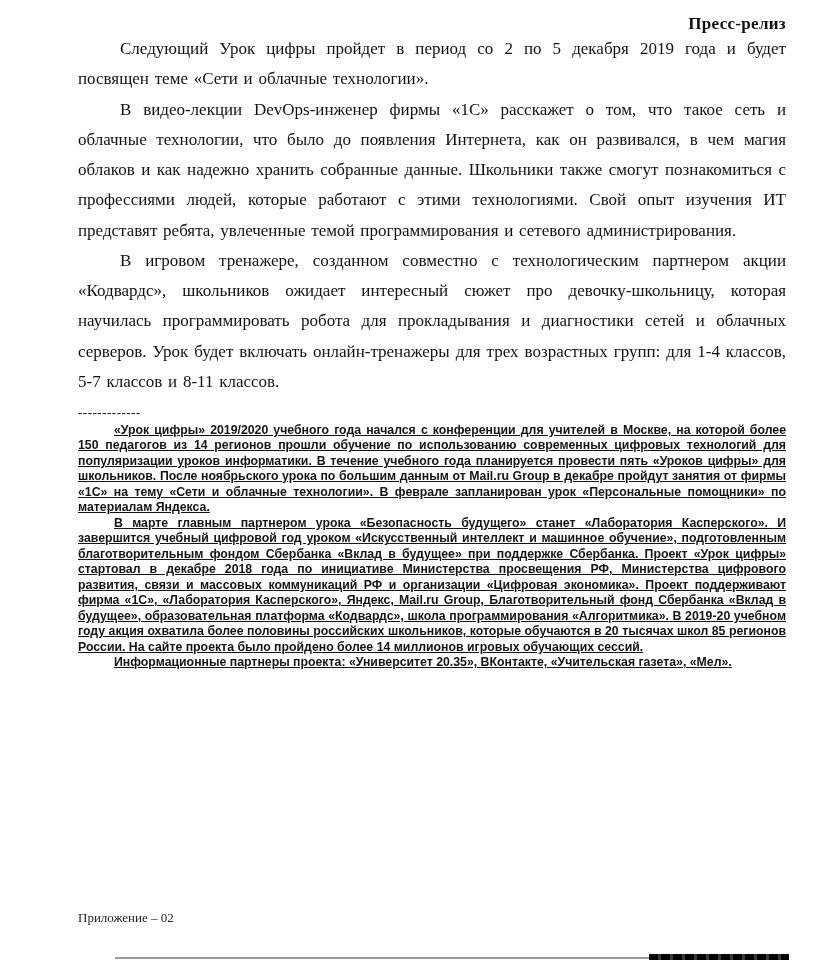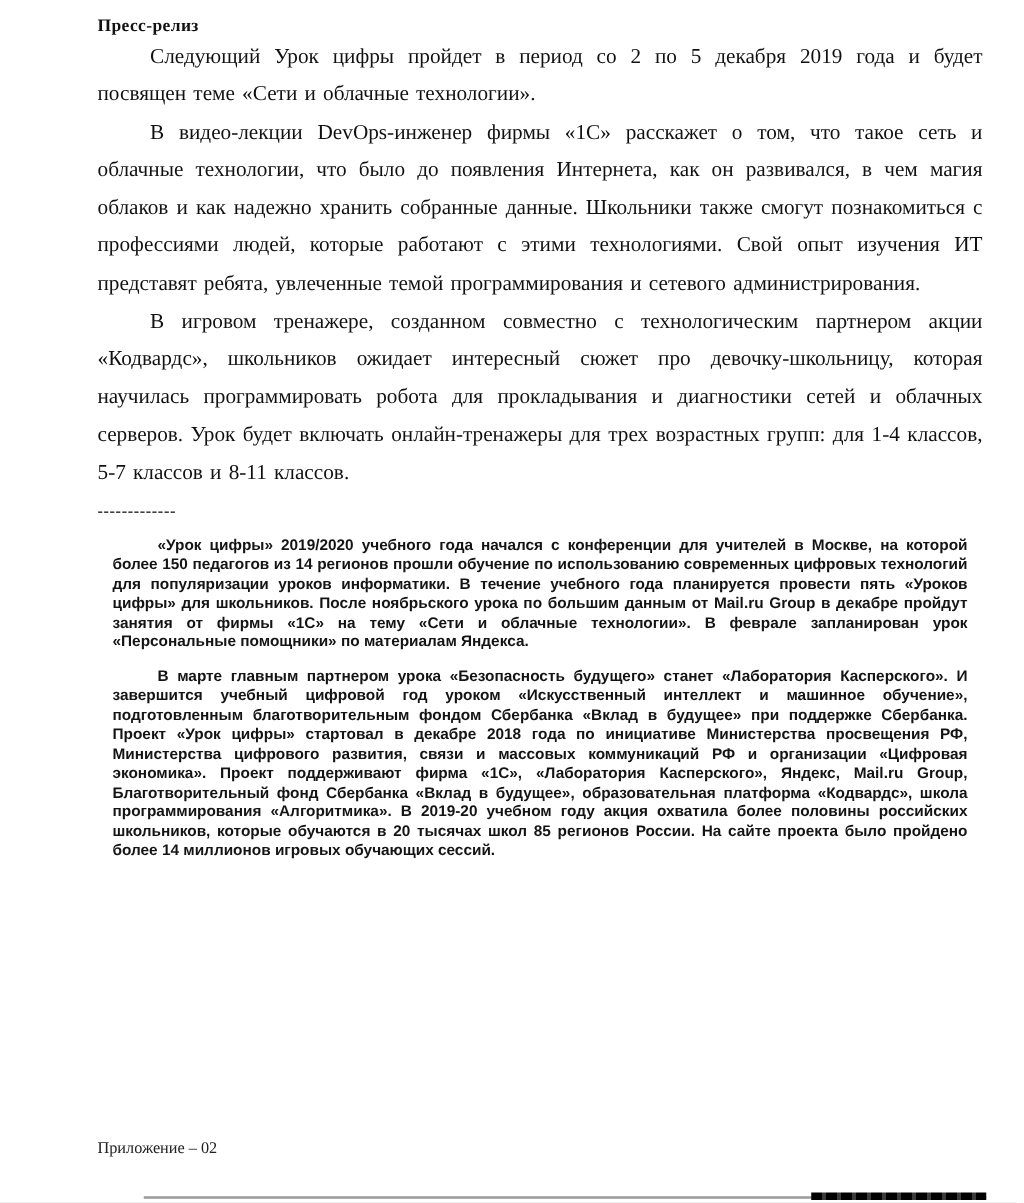--- a/index.html
+++ b/index.html
@@ -13,23 +13,23 @@
     width: 819px;
     height: 962px;
     margin: 0 auto;
     background: #ffffff;
     color: #111111;
     overflow: hidden;
     box-sizing: border-box;
     padding: 14px 33px 0 78px;
   }
   .doc-title {
-    text-align: left;
+    text-align: right;
     font-weight: bold;
-    font-size: 14px;
+    font-size: 17px;
     margin: 0 0 0 0;
     letter-spacing: 0.3px;
   }
   .doc-heading {
     font-weight: bold;
     font-size: 17px;
     line-height: 1.78;
     text-align: justify;
     text-indent: 42px;
     margin: 32px 0 0 0;
@@ -51,22 +51,23 @@
   }
   .footnote-block {
     font-family: "Liberation Sans", "DejaVu Sans", sans-serif;
     font-size: 12.3px;
     font-weight: bold;
     line-height: 1.26;
     text-align: justify;
     color: #141414;
   }
   .footnote-paragraph {
-    margin: 12px;
+    margin: 0;
     text-indent: 36px;
+    text-decoration: underline;
   }
   .footer-note {
     position: absolute;
     left: 78px;
     bottom: 36px;
     font-size: 13px;
     color: #222222;
   }
   .scan-artifact-line {
     position: absolute;
@@ -102,20 +103,21 @@
 
   <p class="body-paragraph">В видео-лекции DevOps-инженер фирмы «1С» расскажет о том, что такое сеть и облачные технологии, что было до появления Интернета, как он развивался, в чем магия облаков и как надежно хранить собранные данные. Школьники также смогут познакомиться с профессиями людей, которые работают с этими технологиями. Свой опыт изучения ИТ представят ребята, увлеченные темой программирования и сетевого администрирования.</p>
 
   <p class="body-paragraph">В игровом тренажере, созданном совместно с технологическим партнером акции «Кодвардс», школьников ожидает интересный сюжет про девочку-школьницу, которая научилась программировать робота для прокладывания и диагностики сетей и облачных серверов. Урок будет включать онлайн-тренажеры для трех возрастных групп: для 1-4 классов, 5-7 классов и 8-11 классов.</p>
 
   <div class="footnote-divider">-------------</div>
 
   <div class="footnote-block">
     <p class="footnote-paragraph">«Урок цифры» 2019/2020 учебного года начался с конференции для учителей в Москве, на которой более 150 педагогов из 14 регионов прошли обучение по использованию современных цифровых технологий для популяризации уроков информатики. В течение учебного года планируется провести пять «Уроков цифры» для школьников. После ноябрьского урока по большим данным от Mail.ru Group в декабре пройдут занятия от фирмы «1С» на тему «Сети и облачные технологии». В феврале запланирован урок «Персональные помощники» по материалам Яндекса.</p>
     <p class="footnote-paragraph">В марте главным партнером урока «Безопасность будущего» станет «Лаборатория Касперского». И завершится учебный цифровой год уроком «Искусственный интеллект и машинное обучение», подготовленным благотворительным фондом Сбербанка «Вклад в будущее» при поддержке Сбербанка. Проект «Урок цифры» стартовал в декабре 2018 года по инициативе Министерства просвещения РФ, Министерства цифрового развития, связи и массовых коммуникаций РФ и организации «Цифровая экономика». Проект поддерживают фирма «1С», «Лаборатория Касперского», Яндекс, Mail.ru Group, Благотворительный фонд Сбербанка «Вклад в будущее», образовательная платформа «Кодвардс», школа программирования «Алгоритмика». В 2019-20 учебном году акция охватила более половины российских школьников, которые обучаются в 20 тысячах школ 85 регионов России. На сайте проекта было пройдено более 14 миллионов игровых обучающих сессий.</p>
+    <p class="footnote-paragraph">Информационные партнеры проекта: «Университет 20.35», ВКонтакте, «Учительская газета», «Мел».</p>
   </div>
 
   <div class="footer-note">Приложение – 02</div>
 
   <div class="scan-artifact-line"></div>
 
   <div class="scan-artifact-barcode"></div>
 
 </div>
 

